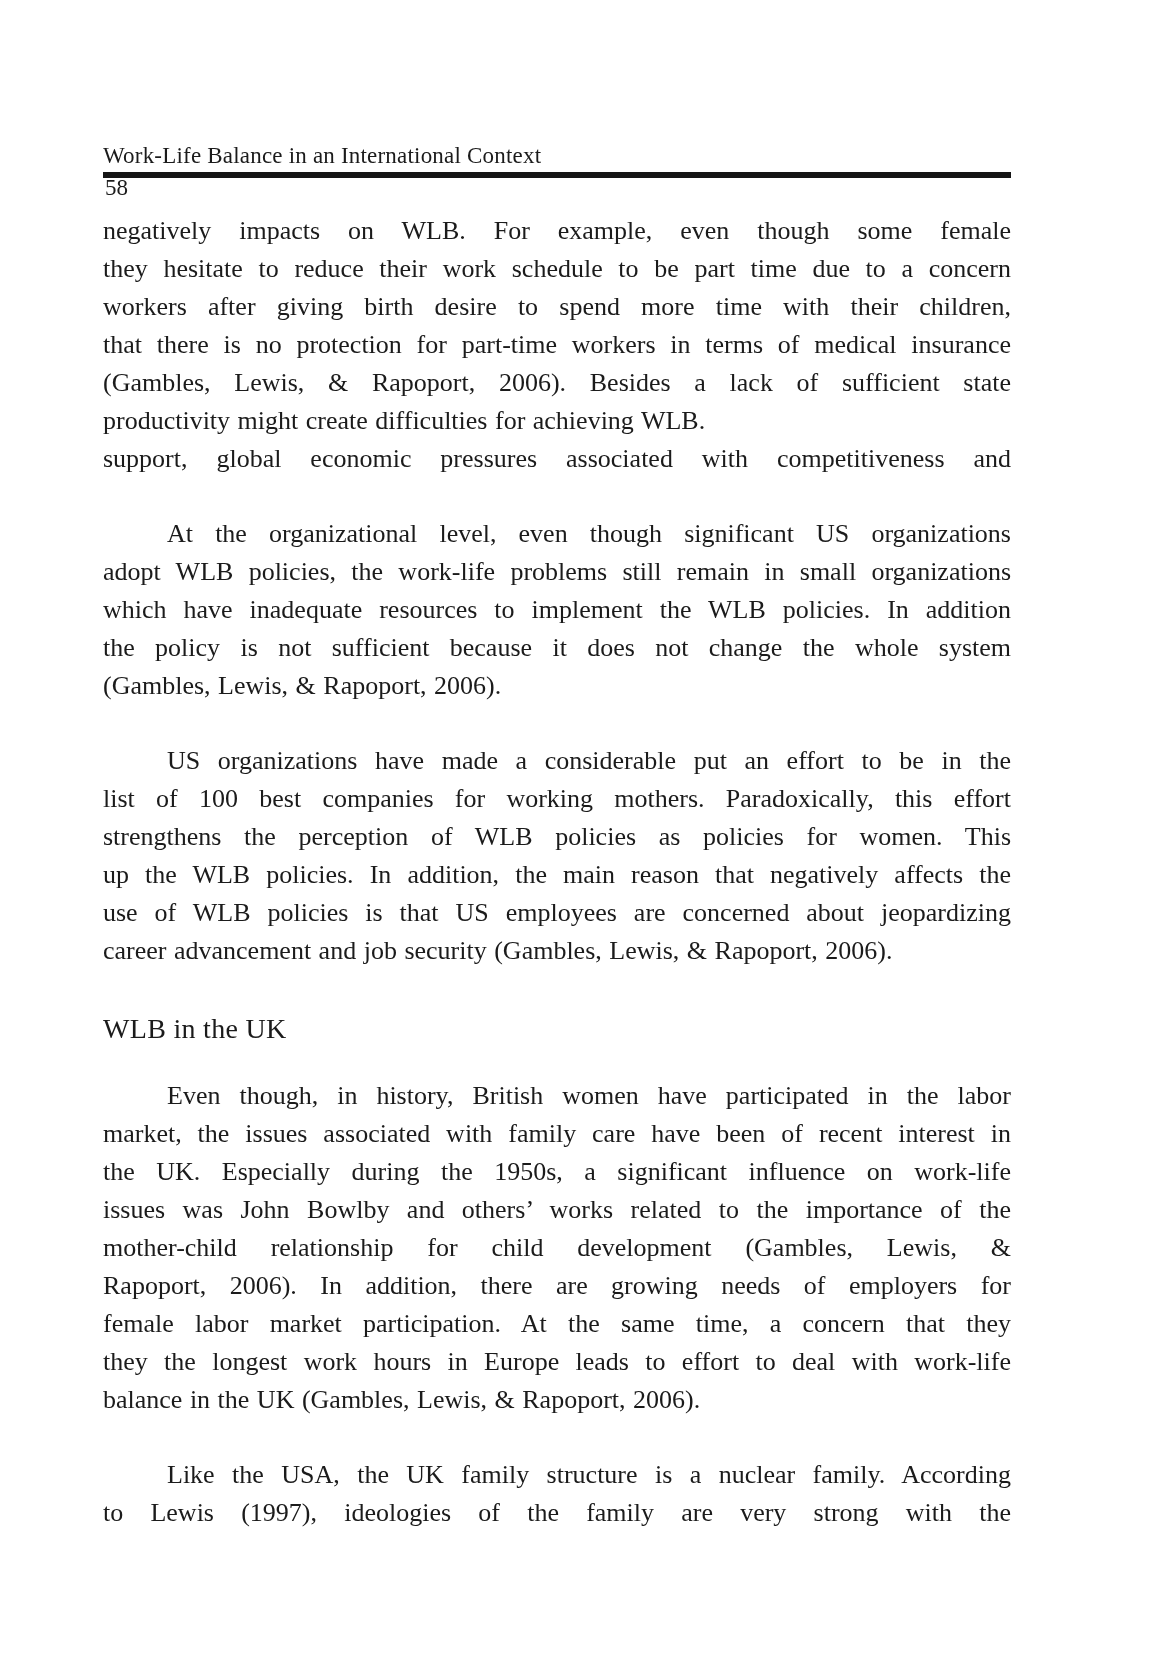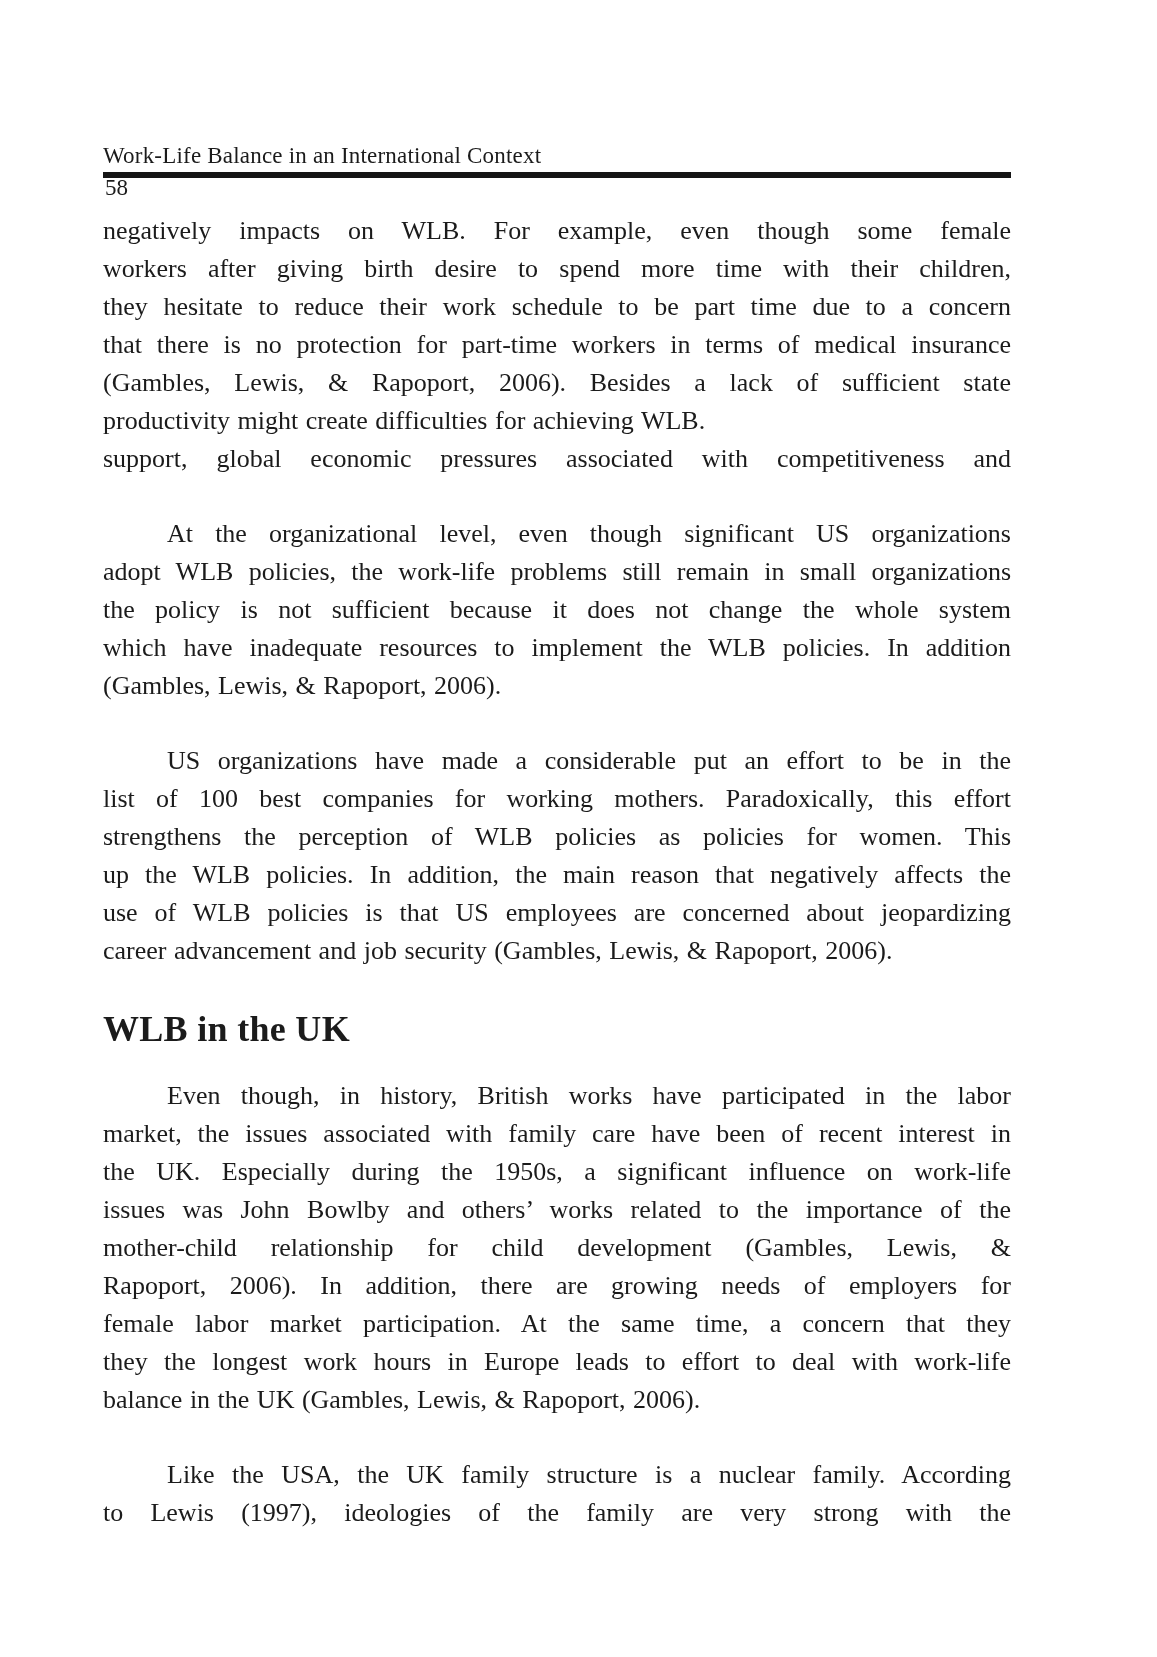--- a/index.html
+++ b/index.html
@@ -62,67 +62,67 @@
     overflow: hidden;
     word-spacing: 1px;
   }
   .line.indent {
     text-indent: 64px;
   }
   .line.last {
     text-align-last: left;
   }
   .section-heading {
-    font-size: 36px;
-    font-weight: bold;
+    font-size: 28px;
+    font-weight: normal;
     line-height: 44px;
     margin: 14px 0 26px 0;
     letter-spacing: 0.3px;
   }
 </style>
 </head>
 <body>
 
 <div class="page">
   <div class="page-inner">
 
     <div class="header-row">
       <span class="page-number">58</span>
       <div class="running-title">Work-Life Balance in an International Context</div>
     </div>
     <div class="header-rule"></div>
 
     <div class="body-text" id="body-text">
         <div class="paragraph">
           <div class="line">negatively impacts on WLB. For example, even though some female</div>
+          <div class="line">they hesitate to reduce their work schedule to be part time due to a concern</div>
           <div class="line">workers after giving birth desire to spend more time with their children,</div>
-          <div class="line">they hesitate to reduce their work schedule to be part time due to a concern</div>
           <div class="line">that there is no protection for part-time workers in terms of medical insurance</div>
           <div class="line">(Gambles, Lewis, &amp; Rapoport, 2006).  Besides a lack of sufficient state</div>
           <div class="line last">productivity might create difficulties for achieving WLB.</div>
           <div class="line">support, global economic pressures associated with competitiveness and</div>
         </div>
         <div class="paragraph">
           <div class="line indent">At the organizational level, even though significant US organizations</div>
           <div class="line">adopt WLB policies, the work-life problems still remain in small organizations</div>
+          <div class="line">which have inadequate resources to implement the WLB policies. In addition</div>
           <div class="line">the policy is not sufficient because it does not change the whole system</div>
-          <div class="line">which have inadequate resources to implement the WLB policies. In addition</div>
           <div class="line last">(Gambles, Lewis, &amp; Rapoport, 2006).</div>
         </div>
         <div class="paragraph">
           <div class="line indent">US organizations have made a considerable put an effort to be in the</div>
           <div class="line">list of 100 best companies for working mothers. Paradoxically, this effort</div>
           <div class="line">strengthens the perception of WLB policies as policies for women. This</div>
           <div class="line">up the WLB policies. In addition, the main reason that negatively affects the</div>
           <div class="line">use of WLB policies is that US employees are concerned about jeopardizing</div>
           <div class="line last">career advancement and job security (Gambles, Lewis, &amp; Rapoport, 2006).</div>
         </div>
         <h2 class="section-heading">WLB in the UK</h2>
         <div class="paragraph">
-          <div class="line indent">Even though, in history, British works have participated in the labor</div>
+          <div class="line indent">Even though, in history, British women have participated in the labor</div>
           <div class="line">market, the issues associated with family care have been of recent interest in</div>
           <div class="line">the UK. Especially during the 1950s, a significant influence on work-life</div>
           <div class="line">issues was John Bowlby and others’ works related to the importance of the</div>
           <div class="line">mother-child relationship for child development (Gambles, Lewis, &amp;</div>
           <div class="line">Rapoport, 2006). In addition, there are growing needs of employers for</div>
           <div class="line">female labor market participation. At the same time, a concern that they</div>
           <div class="line">they the longest work hours in Europe leads to effort to deal with work-life</div>
           <div class="line last">balance in the UK (Gambles, Lewis, &amp; Rapoport, 2006).</div>
         </div>
         <div class="paragraph">

